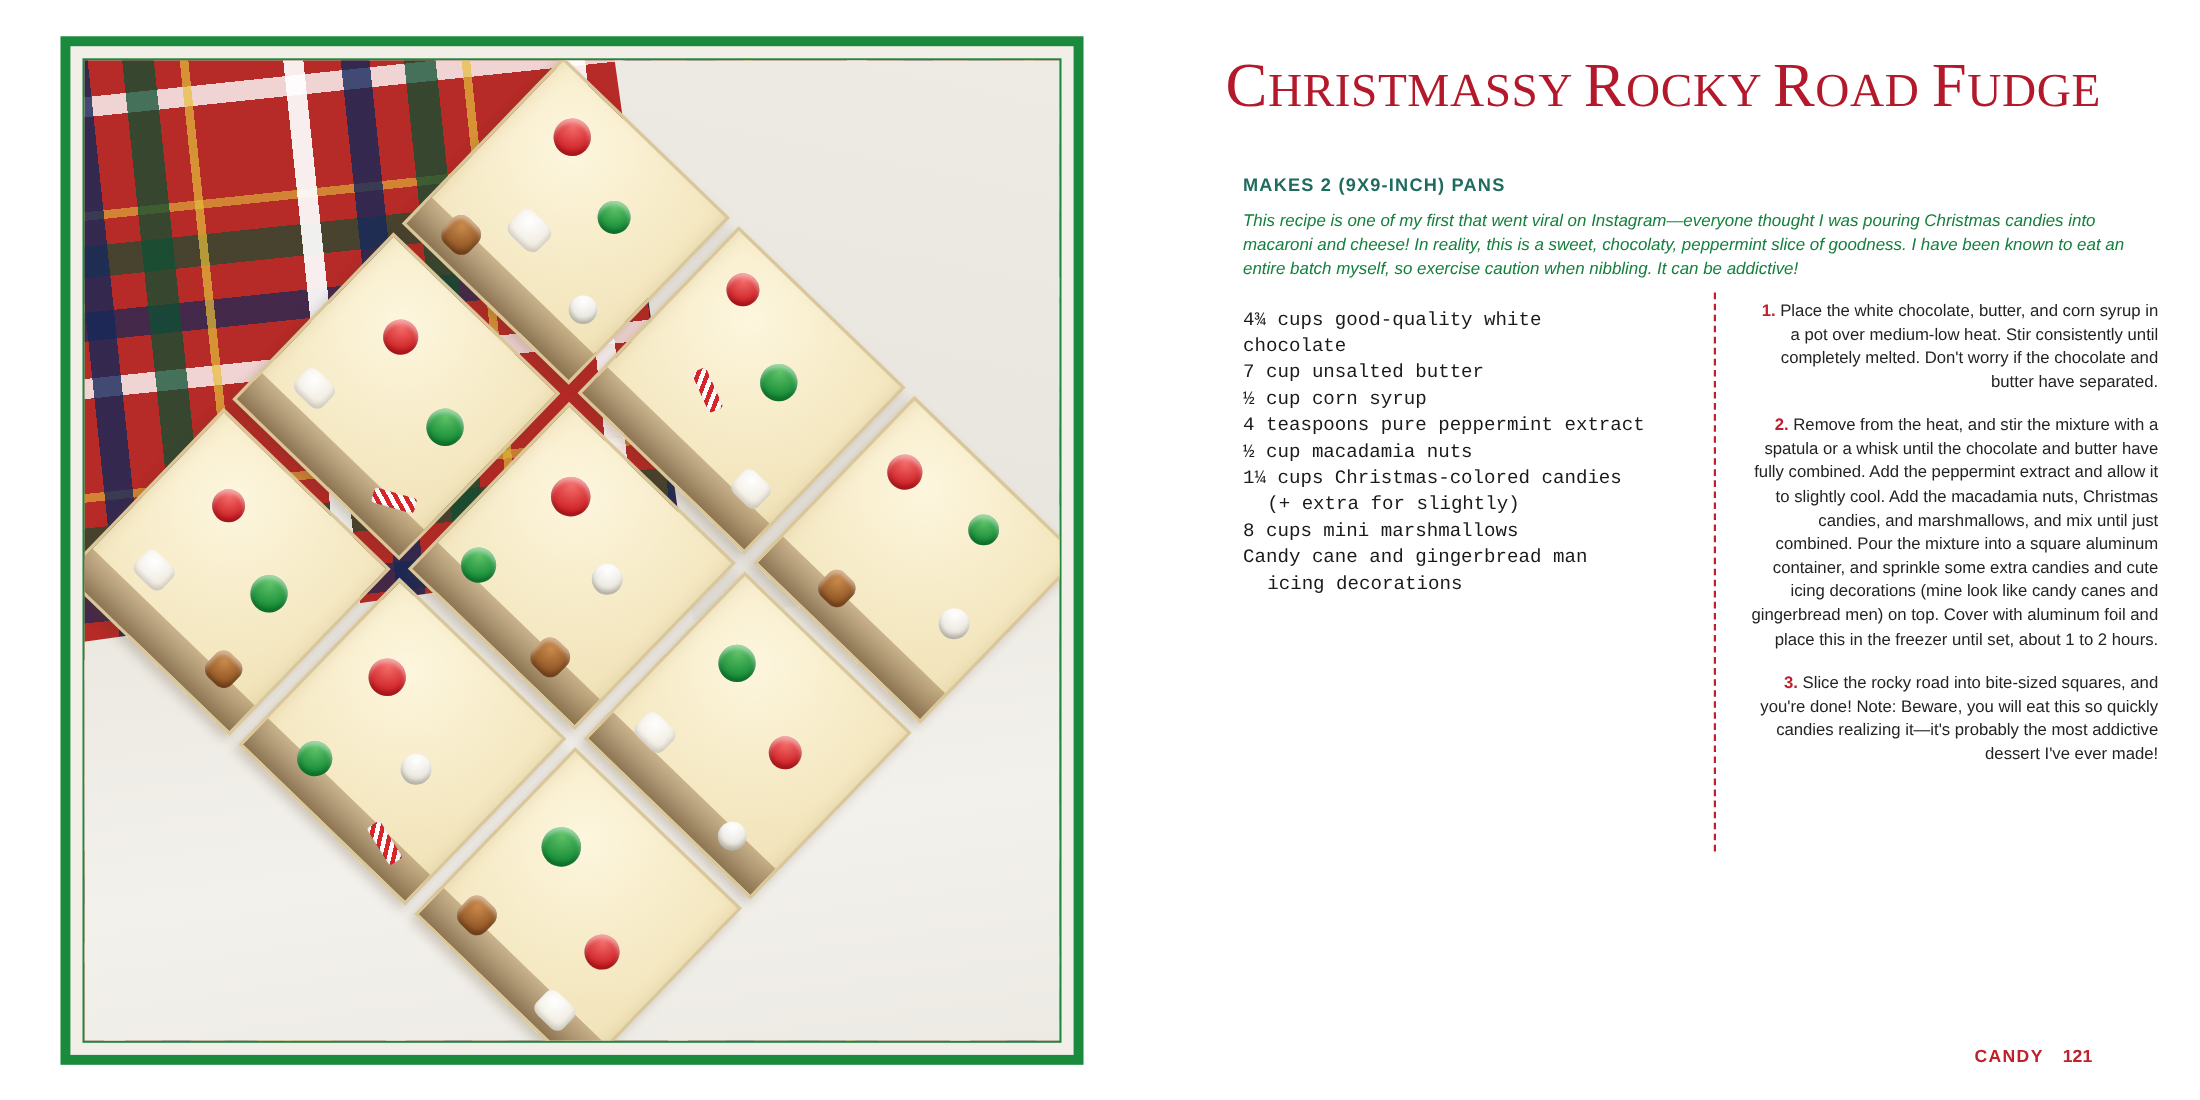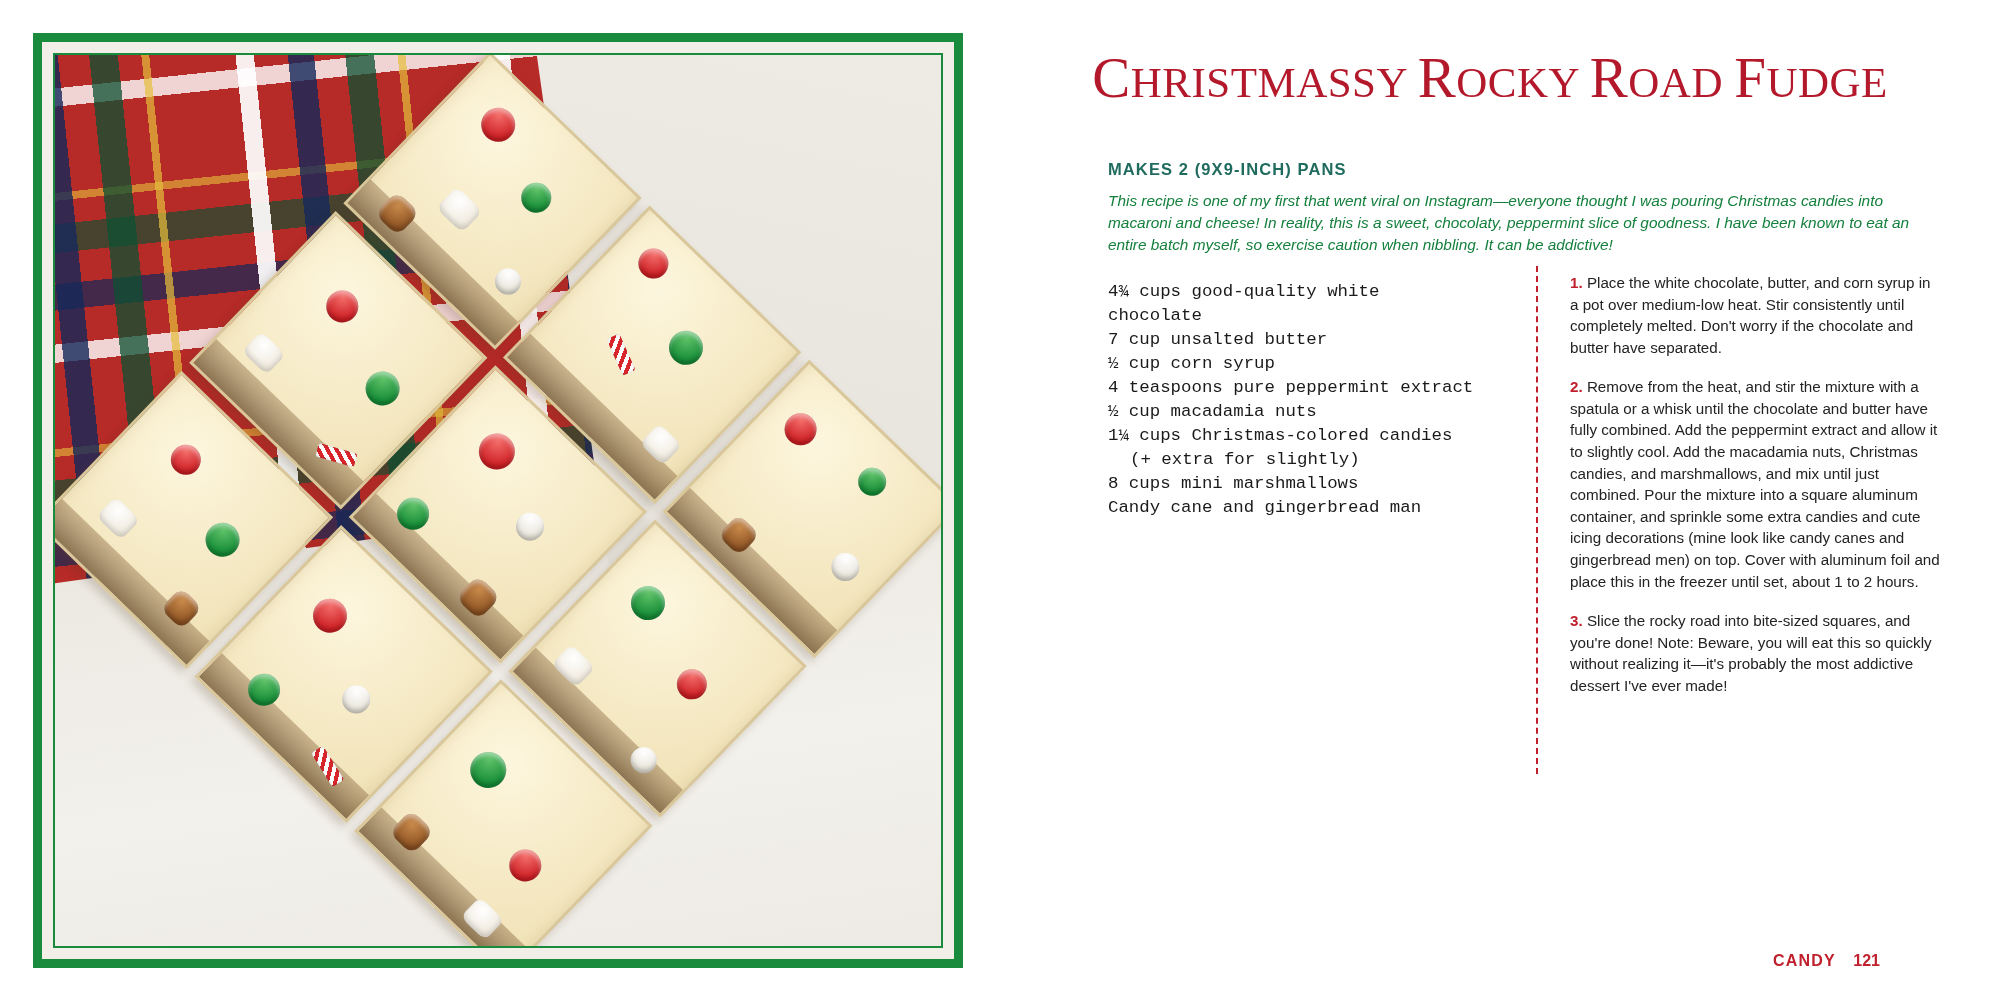--- a/index.html
+++ b/index.html
@@ -11,20 +11,21 @@
     width: 2000px;
     height: 1000px;
     overflow: hidden;
     font-family: "Liberation Sans", sans-serif;
   }
   .page {
     position: relative;
     width: 1616px;
     height: 1000px;
     background: #ffffff;
+    margin-left: 22px;
   }
 
   
   .photo-panel {
     position: absolute;
     left: 33px;
     top: 33px;
     width: 930px;
     height: 935px;
     border: 9px solid #1a8a3c;
@@ -221,20 +222,21 @@
     position: absolute;
     left: 462px;
     top: 0;
     width: 370px;
     font-size: 15.2px;
     line-height: 1.42;
     color: #232323;
   }
   .step {
     margin-bottom: 18px;
+    text-align: right;
   }
   .step-num {
     font-weight: bold;
     color: #c0202c;
   }
   .footer {
     position: absolute;
     right: 60px;
     bottom: 30px;
     font-size: 16px;
@@ -331,36 +333,37 @@
       <div class="col-ingredients">
         <div>4¾ cups good-quality white chocolate</div>
         <div>7 cup unsalted butter</div>
         <div>½ cup corn syrup</div>
         <div>4 teaspoons pure peppermint extract</div>
         <div>½ cup macadamia nuts</div>
         <div>1¼ cups Christmas-colored candies</div>
         <div class="ind">(+ extra for slightly)</div>
         <div>8 cups mini marshmallows</div>
         <div>Candy cane and gingerbread man</div>
+        <div class="ind">icing decorations</div>
       </div>
 
       <div class="divider"></div>
 
       <div class="col-steps">
         <div class="step">
           <span class="step-num">1.</span>
           <span>Place the white chocolate, butter, and corn syrup in a pot over medium-low heat. Stir consistently until completely melted. Don't worry if the chocolate and butter have separated.</span>
         </div>
         <div class="step">
           <span class="step-num">2.</span>
           <span>Remove from the heat, and stir the mixture with a spatula or a whisk until the chocolate and butter have fully combined. Add the peppermint extract and allow it to slightly cool. Add the macadamia nuts, Christmas candies, and marshmallows, and mix until just combined. Pour the mixture into a square aluminum container, and sprinkle some extra candies and cute icing decorations (mine look like candy canes and gingerbread men) on top. Cover with aluminum foil and place this in the freezer until set, about 1 to 2 hours.</span>
         </div>
         <div class="step">
           <span class="step-num">3.</span>
-          <span>Slice the rocky road into bite-sized squares, and you're done! Note: Beware, you will eat this so quickly without realizing it—it's probably the most addictive dessert I've ever made!</span>
+          <span>Slice the rocky road into bite-sized squares, and you're done! Note: Beware, you will eat this so quickly candies realizing it—it's probably the most addictive dessert I've ever made!</span>
         </div>
       </div>
     </div>
 
     <div class="footer">
       <span>CANDY</span>
       <span class="pageno">121</span>
     </div>
 
   </div>

